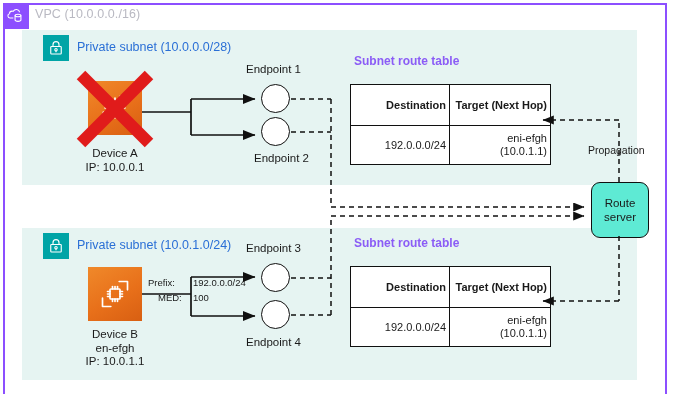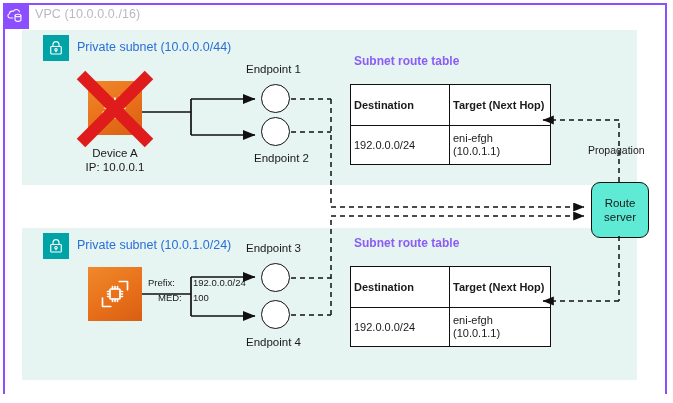--- a/index.html
+++ b/index.html
@@ -107,21 +107,21 @@
 
   table.rt{
     position:absolute;border-collapse:collapse;
     background:#ffffff;
     table-layout:fixed;
   }
   .rt-a{left:350px;top:84px;width:186px;}
   .rt-b{left:350px;top:266px;width:186px;}
   table.rt td,table.rt th{
     border:1.4px solid #101010;
-    text-align:left;
+    text-align:right;
     font-size:11px;
     color:#1a1a1a;
     padding:4px 3px;
     line-height:13px;
   }
   table.rt th{font-weight:bold;height:32px;}
   table.rt td{height:30px;}
   .col-dest{width:92px;}
   .col-tgt{width:94px;}
 
@@ -159,21 +159,21 @@
   <div class="subnet subnet-a"></div>
 
   <div class="lock-icon lock-a">
     <svg width="18" height="18" viewBox="0 0 24 24" fill="none" stroke="#ffffff" stroke-width="1.5">
       <rect x="5" y="10" width="14" height="10" rx="1"></rect>
       <path d="M8 10V7.5a4 4 0 0 1 8 0V10"></path>
       <circle cx="12" cy="14.3" r="1.6"></circle>
       <path d="M12 15.6v2"></path>
     </svg>
   </div>
-  <div class="subnet-title subnet-title-a">Private subnet (10.0.0.0/44)</div>
+  <div class="subnet-title subnet-title-a">Private subnet (10.0.0.0/28)</div>
 
   <div class="dev-icon dev-a">
     <svg width="40" height="40" viewBox="0 0 48 48" fill="none" stroke="#ffffff" stroke-width="2" stroke-linecap="round" stroke-linejoin="round">
       <path d="M30 10h8v9"></path>
       <path d="M38 10l-5.5 5.5"></path>
       <path d="M18 38h-8v-9"></path>
       <path d="M10 38l5.5-5.5"></path>
       <path d="M24 12v8"></path>
         <path d="M21 17l3 3 3-3"></path>
       <path d="M24 36v-8"></path>
@@ -242,20 +242,25 @@
         <path d="M27 30v3"></path>
       <path d="M18 21h-3"></path>
         <path d="M18 24h-3"></path>
         <path d="M18 27h-3"></path>
       <path d="M30 21h3"></path>
         <path d="M30 24h3"></path>
         <path d="M30 27h3"></path>
     </svg>
   </div>
 
+  <div class="dev-label dev-label-b">
+    <div>Device B</div>
+    <div>en-efgh</div>
+    <div>IP: 10.0.1.1</div>
+  </div>
 
   <div class="pm pm-k1">Prefix:</div>
   <div class="pm pm-v1">192.0.0.0/24</div>
   <div class="pm pm-k2">MED:</div>
   <div class="pm pm-v2">100</div>
 
   <div class="ep ep3"></div>
   <div class="ep ep4"></div>
   <div class="ep-label epl3">Endpoint 3</div>
   <div class="ep-label epl4">Endpoint 4</div>

